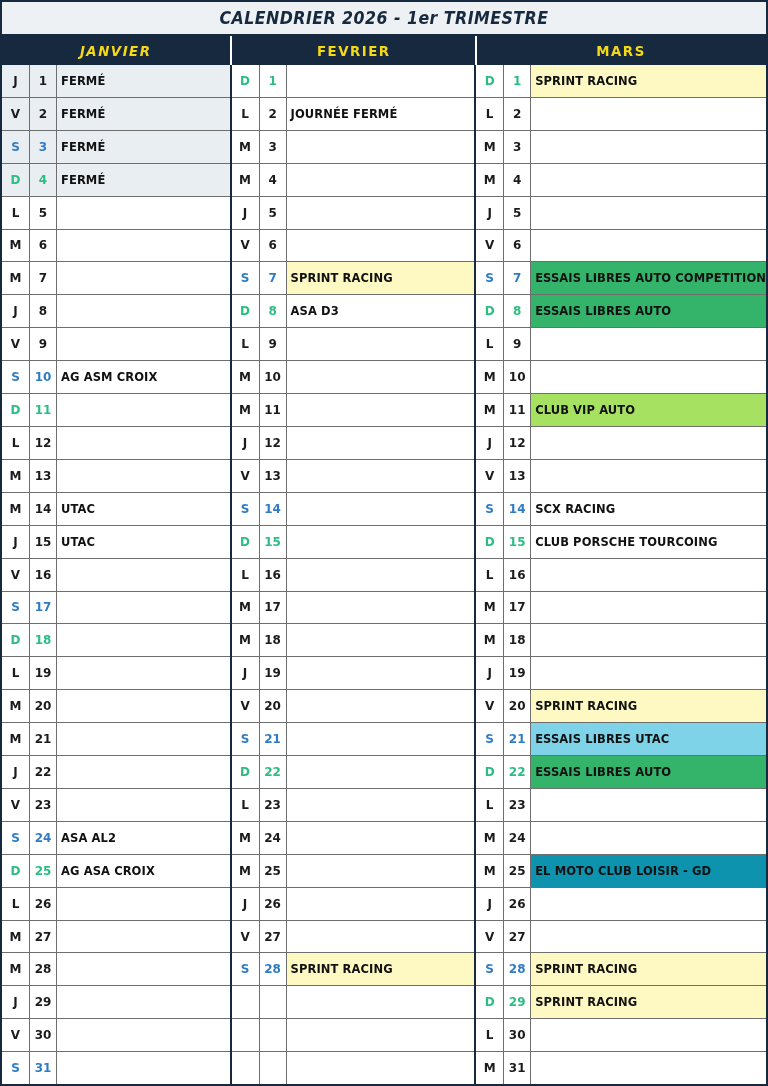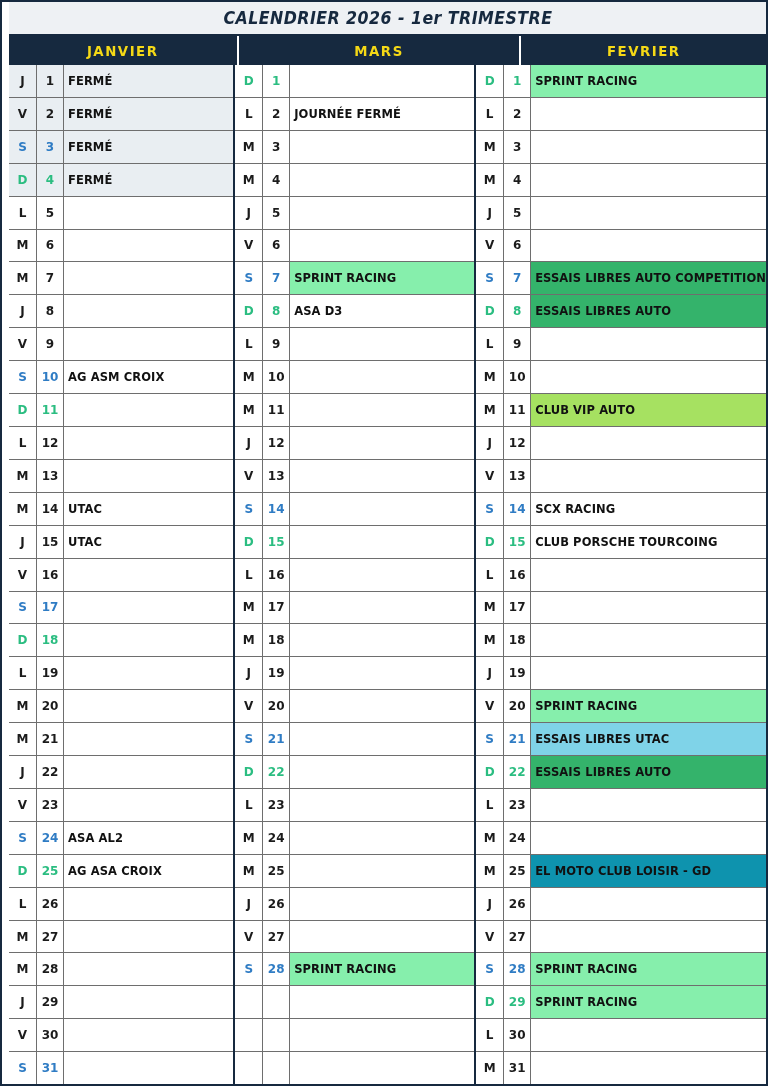--- a/index.html
+++ b/index.html
@@ -15,21 +15,20 @@
   }
 
   .calendar {
     width: 768px;
     height: 1086px;
     box-sizing: border-box;
     border: 2px solid #16293f;
     background: #ffffff;
     display: flex;
     flex-direction: column;
-    padding-left: 7px;
   }
 
   
   .title-bar {
     height: 32px;
     flex: 0 0 32px;
     background: #eef1f4;
     border-bottom: 2px solid #16293f;
     display: flex;
     align-items: center;
@@ -124,46 +123,46 @@
   }
 
   
   .sat .cell-day, .sat .cell-num { color: #2f7cc4; }
   .sun .cell-day, .sun .cell-num { color: #2bbd81; }
 
   
   .tint .cell-day, .tint .cell-num, .tint .cell-event { background: #e9eef2; }
 
   
-  .hl-orange     { background: #86efac; }
+  .hl-orange     { background: #fef9c3; }
   .hl-green      { background: #34b36b; }
   .hl-lightgreen { background: #a6e161; }
   .hl-cyan       { background: #7fd3e8; }
   .hl-teal       { background: #0e93ae; }
   .hl-none       { background: transparent; }
 </style>
 </head>
 <body>
 
 <div class="calendar">
 
   <div class="title-bar">
     <div class="title-text">CALENDRIER 2026 - 1er TRIMESTRE</div>
   </div>
 
   <div class="month-header">
-    <div class="mh-cell" style="width:230px;">
+    <div class="mh-cell" style="width:230px;font-style:italic;">
       <span class="mh-label">JANVIER</span>
+    </div>
+    <div class="mh-cell" style="width:245px;">
+      <span class="mh-label">FEVRIER</span>
     </div>
     <div class="mh-cell" style="flex:1 1 auto;">
       <span class="mh-label">MARS</span>
     </div>
-    <div class="mh-cell" style="width:245px;">
-      <span class="mh-label">FEVRIER</span>
-    </div>
   </div>
 
   <div class="body-grid">
     <div class="month-col sep" style="width:230px;">
         <div class="row tint">
           <div class="cell-day">J</div>
           <div class="cell-num">1</div>
           <div class="cell-event hl-none">FERMÉ</div>
         </div>
         <div class="row tint">

